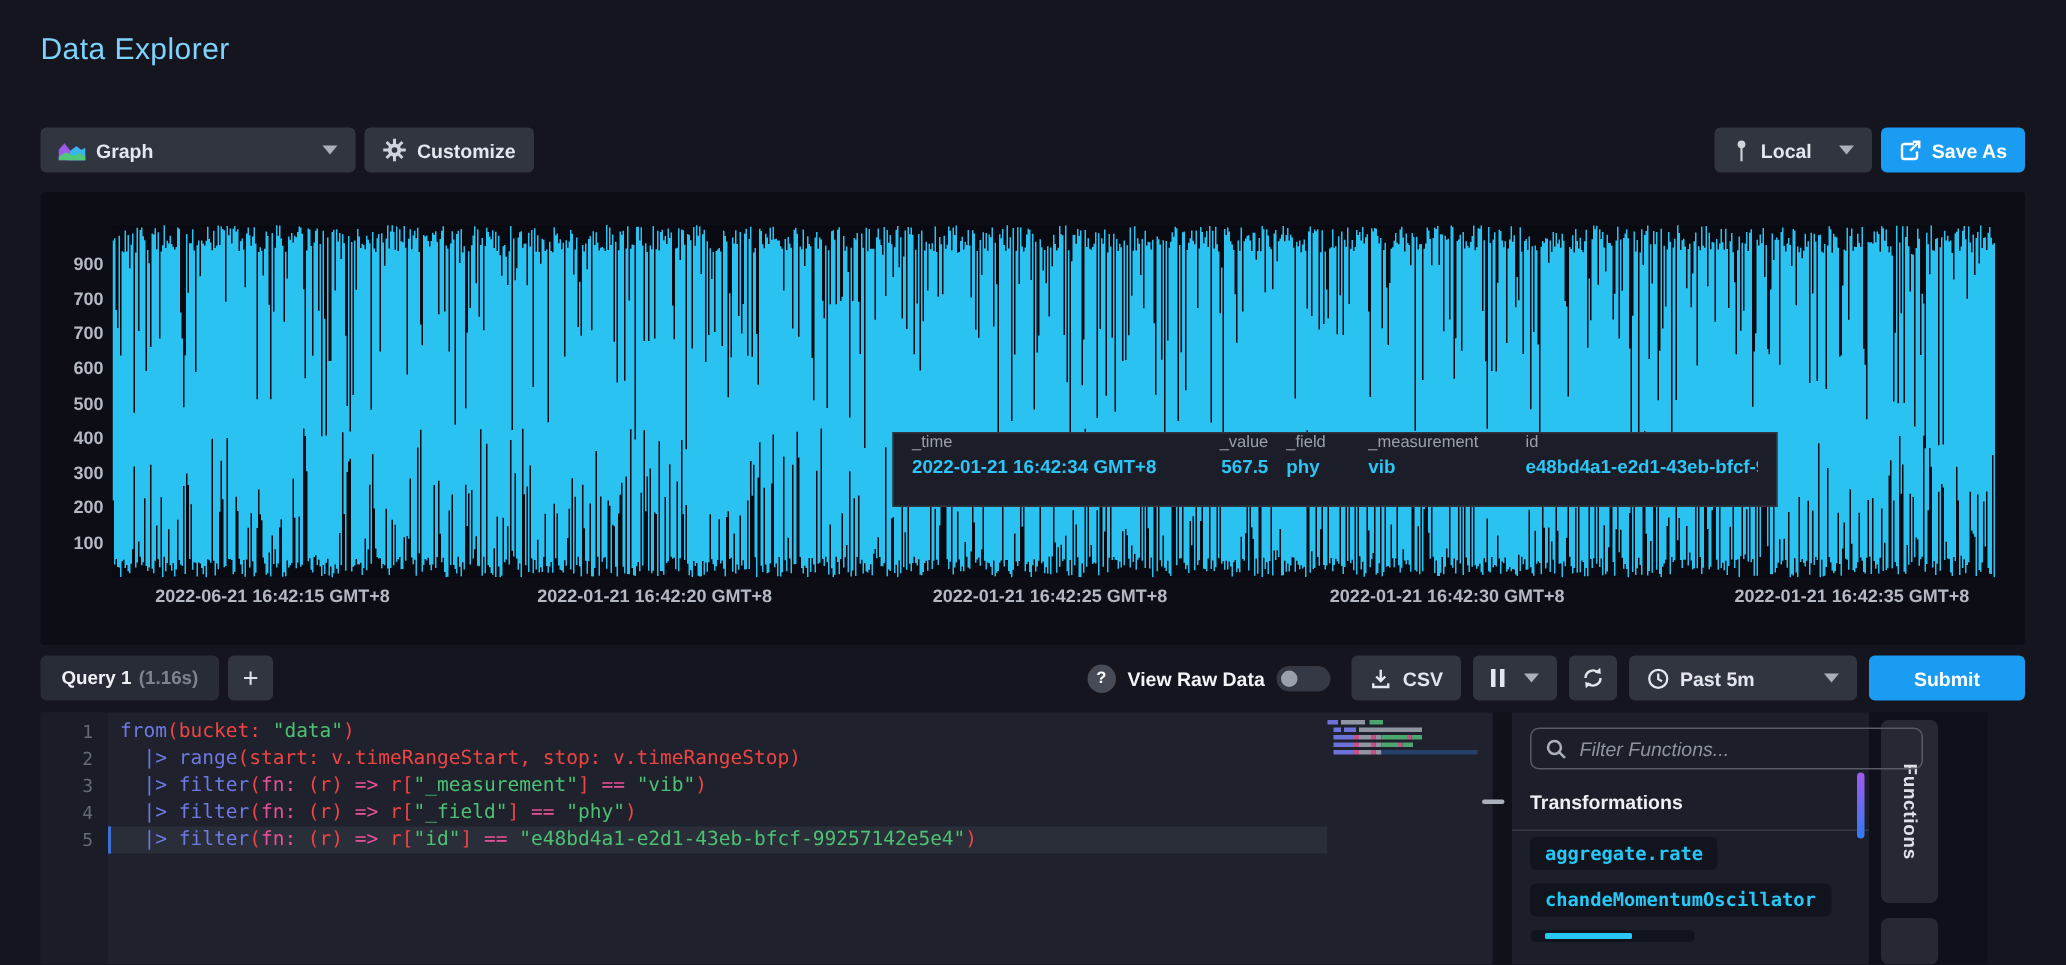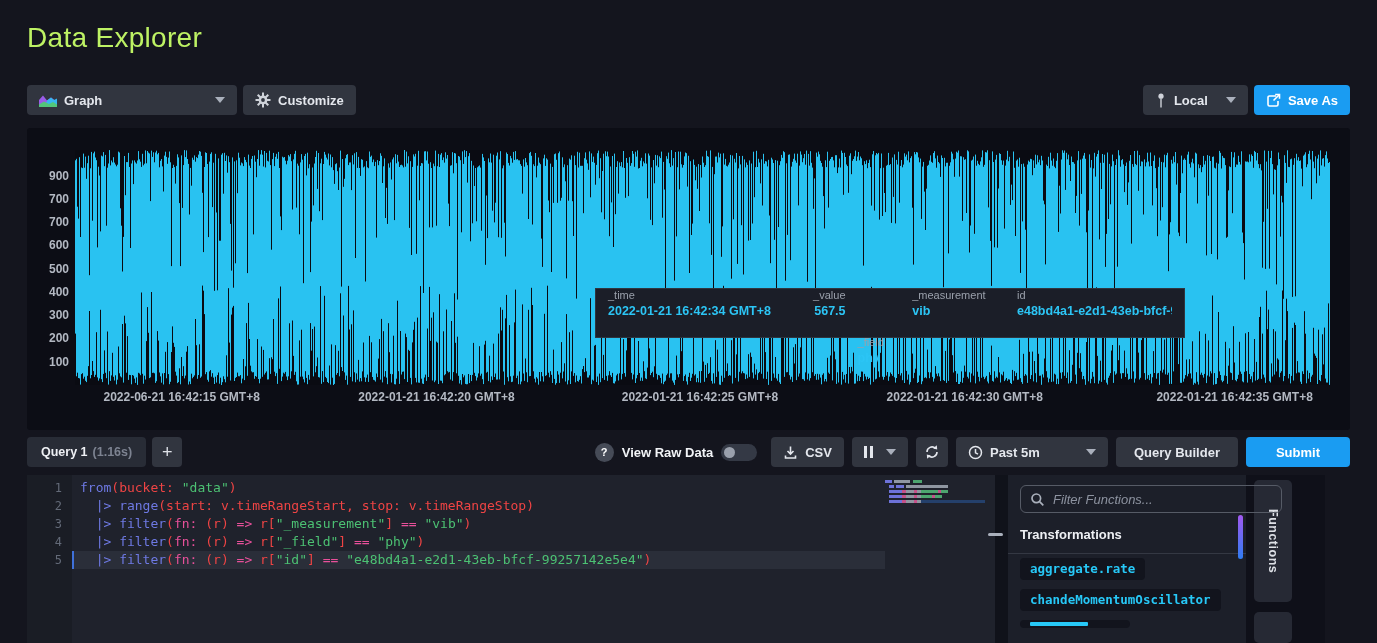--- a/index.html
+++ b/index.html
@@ -1,21 +1,21 @@
 <!DOCTYPE html>
 <html><head>
 <meta charset="utf-8">
 <style>
   * { margin:0; padding:0; box-sizing:border-box; }
   html,body { width:1377px; height:643px; overflow:hidden; }
   body { background:#14151e; font-family:"Liberation Sans", sans-serif; color:#d8dbe2; }
   .page { position:relative; width:1377px; height:643px; }
 
   
-  .title { position:absolute; left:27px; top:22px; font-size:28px; font-weight:400; color:#bef264; letter-spacing:.3px; }
+  .title { position:absolute; left:27px; top:22px; font-size:20px; font-weight:400; color:#7dd3fc; letter-spacing:.3px; }
 
   
   .toolbar { position:absolute; left:27px; right:27px; top:85px; height:30px; display:flex; align-items:center; }
   .btn { height:30px; display:inline-flex; align-items:center; gap:7px; background:#31353f; border-radius:4px; padding:0 12px; font-size:13px; font-weight:700; color:#e4e7ed; cursor:pointer; }
   .btn.blue { background:#1a9cf2; color:#fff; }
   .caret { width:0; height:0; border-left:5px solid transparent; border-right:5px solid transparent; border-top:6px solid #aab0bc; margin-left:6px; }
   .dd-graph { width:210px; justify-content:flex-start; }
   .dd-graph .caret { margin-left:auto; }
   .gap6 { margin-left:6px; }
   .right-group { margin-left:auto; display:flex; gap:6px; }
@@ -175,21 +175,21 @@
       </div>
     <div class="tooltip" id="tooltip-box">
         <div class="tt-col" style="width: 185px; text-align: left;">
           <span class="tt-label">_time</span>
                  <span class="tt-value">2022-01-21 16:42:34 GMT+8</span>
         </div>
         <div class="tt-col" style="width: 58px; text-align: right;">
           <span class="tt-label">_value</span>
                  <span class="tt-value">567.5</span>
         </div>
-        <div class="tt-col" style="width: 46px; text-align: left; margin-top: 47px;">
+        <div class="tt-col" style="width: 46px; text-align: left;">
           <span class="tt-label">_field</span>
                  <span class="tt-value">phy</span>
         </div>
         <div class="tt-col" style="width: 100px; text-align: left;">
           <span class="tt-label">_measurement</span>
                  <span class="tt-value">vib</span>
         </div>
         <div class="tt-col" style="width: 155px; text-align: left;">
           <span class="tt-label">id</span>
                  <span class="tt-value">e48bd4a1-e2d1-43eb-bfcf-992...</span>
@@ -241,23 +241,20 @@
       </div>
       <div class="btn dd-range">
         <span>
           <svg class="ic" width="15" height="15" viewBox="0 0 15 15">
             <circle cx="7.5" cy="7.5" r="6" stroke="#e4e7ed" stroke-width="1.5" fill="none"></circle>
             <path d="M7.5 4 V7.8 L10 9.2" stroke="#e4e7ed" stroke-width="1.5" fill="none"></path>
           </svg>
         </span>
         <span>Past 5m</span>
         <span class="caret"></span>
-      </div>
-      <div class="btn" style="padding:0 18px;">
-        <span>Query Builder</span>
       </div>
       <div class="btn blue" style="padding:0 30px;">
         <span>Submit</span>
       </div>
     </div>
   </div>
 
   <div class="bottom">
     <div class="editor">
       <div class="gutter" id="gutter">

